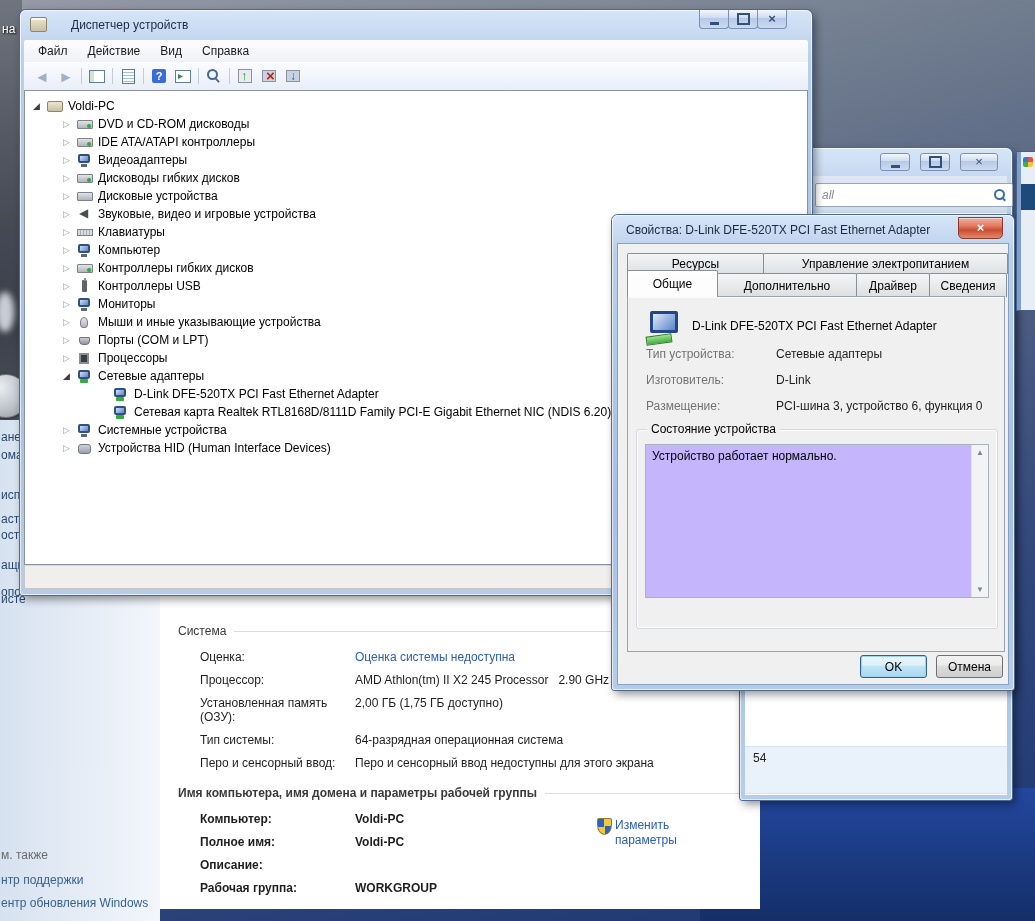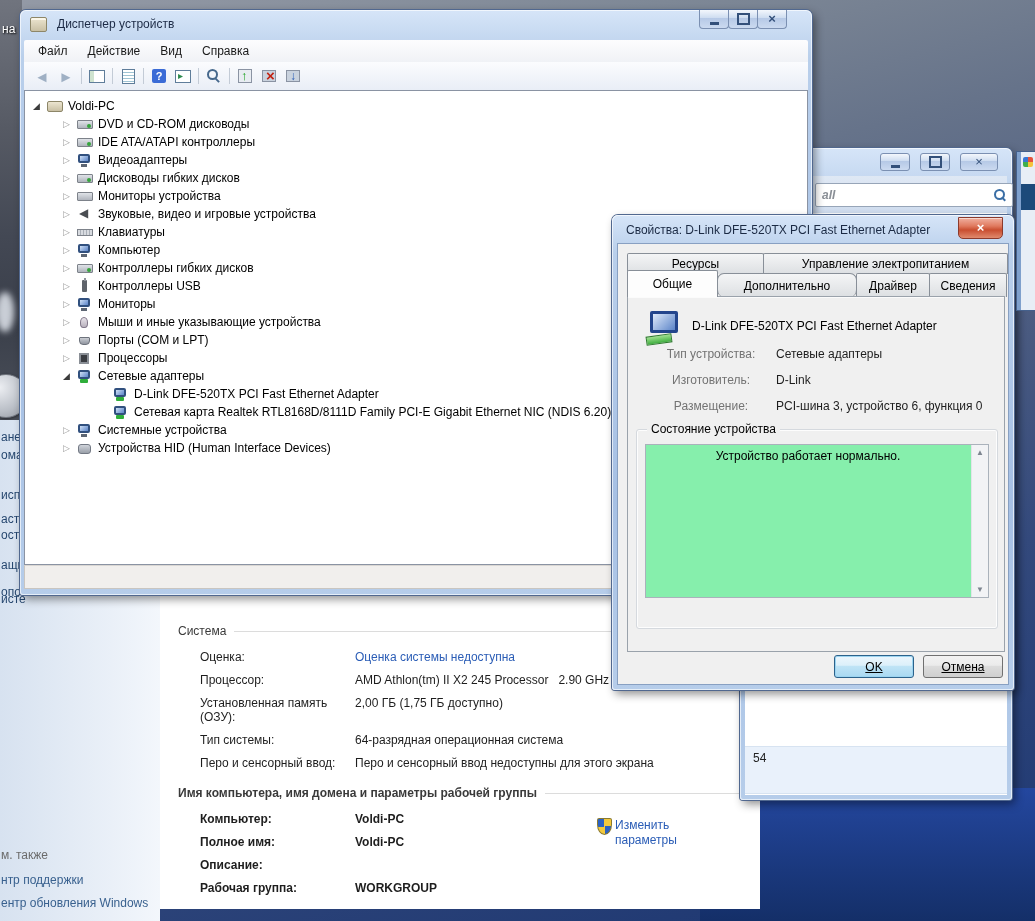--- a/index.html
+++ b/index.html
@@ -60,40 +60,40 @@
   .sw-caps{position:absolute;left:140px;top:5px;display:flex;gap:10px;}
   .sw-cap{width:28px;height:16px;border:1px solid #7b90b2;border-radius:3px;
     background:linear-gradient(#f3f7fc,#cddcf0 45%,#b6c9e6 46%,#cbdaf0);
     display:flex;align-items:center;justify-content:center;color:#33507a;}
   .sw-cap.wide{width:36px;}
   .sw-band{position:absolute;left:5px;right:5px;top:28px;height:37px;
     background:linear-gradient(#dfe8f4,#cfdcee);border-bottom:1px solid #b9c6d8;}
   .sw-search{position:absolute;left:70px;top:7px;width:184px;height:22px;background:#fff;
     border:1px solid #97a5b8;border-radius:2px;display:flex;align-items:center;
     padding:0 6px;color:#8a8f96;font-style:italic;}
-  .sw-search .txt{flex:1;font-weight:bold;}
+  .sw-search .txt{flex:1;}
   .mag{position:relative;width:13px;height:13px;}
   .mag::before{content:"";position:absolute;left:1px;top:0;width:7px;height:7px;
     border:2px solid #3a6ea5;border-radius:50%;}
   .mag::after{content:"";position:absolute;left:8px;top:9px;width:5px;height:2px;
     background:#3a6ea5;transform:rotate(45deg);}
   .sw-body{position:absolute;left:5px;right:5px;top:65px;bottom:5px;background:#fff;}
   .sw-row54{position:absolute;left:0;right:0;top:533px;height:42px;background:#e9f1fb;
     border-top:1px solid #d7e3f1;border-bottom:1px solid #d7e3f1;padding:4px 0 0 8px;color:#222;}
 
   
   #sl{left:1017px;top:152px;width:18px;height:158px;background:#e8eef6;
     border-left:4px solid #7fa0cc;box-shadow:0 0 0 1px #44608c;}
   .sl-icon{position:absolute;left:2px;top:5px;width:10px;height:10px;border-radius:2px;
     background:conic-gradient(#e5533c 0 25%,#f5c33c 0 50%,#3fae4c 0 75%,#3a77d4 0 100%);}
   .sl-band{position:absolute;left:0;right:0;top:32px;height:26px;background:#1d4a7a;}
 
   
   #dm{left:20px;top:10px;width:792px;height:585px;}
-  .dm-title{position:absolute;left:10px;top:7px;display:flex;gap:10px;color:#1c2a45;}
+  .dm-title{position:absolute;left:10px;top:7px;display:flex;gap:24px;align-items:center;color:#1c2a45;}
   .dm-ico{width:15px;height:13px;background:linear-gradient(#ece5d0,#c9c0a4);
     border:1px solid #8d8668;border-radius:2px;box-shadow:inset 0 2px 0 #fbf7ea;}
   .dm-caps{position:absolute;left:680px;top:0;}
   .dm-menubar{position:absolute;left:4px;right:4px;top:30px;height:22px;
     background:linear-gradient(#fdfdfe,#f0f2f6);border-bottom:1px solid #d6dce6;
     display:flex;align-items:center;padding-left:4px;border-radius:2px 2px 0 0;}
   .menu-item{padding:2px 10px;color:#1a1a1a;}
   .dm-toolbar{position:absolute;left:4px;right:4px;top:52px;height:28px;
     background:linear-gradient(#fbfcfe,#e9eef6);border-bottom:1px solid #cdd5e2;
     display:flex;align-items:center;padding-left:6px;}
@@ -157,57 +157,57 @@
   .dev.hid::before{left:1px;right:2px;top:2px;bottom:1px;background:linear-gradient(#cfd3da,#9aa0a9);
     border:1px solid #737984;border-radius:3px;}
 
   
   #dlg{left:612px;top:215px;width:402px;height:475px;}
   .dlg-title{position:absolute;left:14px;top:8px;color:#1b2a44;white-space:nowrap;}
   .dlg-close{position:absolute;left:346px;top:2px;width:43px;height:20px;border-radius:0 0 5px 5px;
     border:1px solid #8c3a2c;background:linear-gradient(#f0b0a0,#e07a5f 40%,#c94e30 60%,#e08a6d);
     color:#fff;font-weight:bold;display:flex;align-items:center;justify-content:center;
     box-shadow:inset 0 1px 0 rgba(255,255,255,.5);}
-  .dlg-body{position:absolute;left:5px;right:5px;top:28px;bottom:5px;background:#f0f0f0;border:1px solid #88a0c2;text-align:center;}
+  .dlg-body{position:absolute;left:5px;right:5px;top:28px;bottom:5px;background:#f0f0f0;border:1px solid #88a0c2;}
   .tabrow{position:absolute;display:flex;}
   .tabrow.back{left:9px;top:9px;height:21px;}
   .tabrow.front{left:9px;top:29px;height:24px;}
   .tab{border:1px solid #888f98;border-bottom:none;margin-right:-1px;
     background:linear-gradient(#f4f5f6,#e6e8ea 60%,#dcdfe2);
     display:flex;align-items:center;justify-content:center;border-radius:2px 2px 0 0;box-sizing:border-box;}
   .tb0{width:137px;}.tb1{width:245px;}
-  .tf0{width:91px;}.tf1{width:140px;border-radius:7px;}.tf2{width:74px;}.tf3{width:78px;}
+  .tf0{width:91px;}.tf1{width:140px;}.tf2{width:74px;}.tf3{width:78px;}
   .tab.active{background:#fdfdfd;position:relative;top:-3px;height:27px;z-index:6;
     box-shadow:inset 0 2px 0 #fff;}
   .tabpage{position:absolute;left:9px;top:52px;width:378px;height:356px;background:#f0f0f0;
     border:1px solid #9aa2ab;box-shadow:inset 0 1px 0 #fbfbfb;z-index:2;box-sizing:border-box;}
   .dev-head{position:absolute;left:18px;top:14px;display:flex;align-items:flex-start;}
   .dlg-dev-icon{width:36px;height:32px;position:relative;flex:none;}
   .dlg-dev-icon .scr{position:absolute;left:4px;top:0;width:22px;height:16px;
     background:linear-gradient(135deg,#dfeafa,#5b84c8);border:3px solid #23458c;border-radius:2px;}
   .dlg-dev-icon .card{position:absolute;left:0;top:24px;width:24px;height:7px;
     background:linear-gradient(#9fe08f,#3fae3f);border:1px solid #2c7a2c;transform:rotate(-8deg);}
   .dev-head .nm{margin:8px 0 0 10px;white-space:nowrap;}
   .fields{position:absolute;left:18px;top:50px;}
   .fieldrow{display:flex;margin-bottom:12px;}
   .flabel{width:130px;flex:none;color:#737373;}
   .fvalue{white-space:nowrap;color:#1e1e1e;}
   .grpbox{position:absolute;left:8px;top:132px;width:360px;height:198px;border:1px solid #d5d9de;
     border-radius:3px;box-shadow:inset 0 0 0 1px #fdfdfd;}
   .grplabel{position:absolute;left:10px;top:-8px;background:#f0f0f0;padding:0 4px;}
-  .statusbox{position:absolute;left:8px;right:8px;top:14px;height:152px;background:#86efac;
+  .statusbox{position:absolute;left:8px;right:8px;top:14px;height:152px;background:#c4b5fd;
     border:1px solid #aab2bb;}
   .statustext{position:absolute;left:6px;top:4px;right:24px;}
   .sb{position:absolute;right:0;top:0;bottom:0;width:17px;background:#f2f3f5;border-left:1px solid #e2e4e8;
     display:flex;flex-direction:column;justify-content:space-between;align-items:center;
     padding:3px 0;color:#7d8590;font-size:8px;box-sizing:border-box;}
   .dlg-btns{position:absolute;right:5px;bottom:6px;display:flex;gap:9px;}
-  .btn{width:80px;height:23px;display:flex;align-items:center;justify-content:center;
+  .btn{width:67px;height:23px;display:flex;align-items:center;justify-content:center;
     border:1px solid #707070;border-radius:3px;box-sizing:border-box;
-    background:linear-gradient(#f2f2f2,#ebebeb 45%,#dddddd 46%,#cfcfcf);text-decoration:underline;}
+    background:linear-gradient(#f2f2f2,#ebebeb 45%,#dddddd 46%,#cfcfcf);}
   .btn.default{border-color:#2c628b;box-shadow:0 0 0 1px #9cd4f0 inset;
     background:linear-gradient(#ecf6fd,#dcf0fa 45%,#c0e4f6 46%,#a9d9f2);}
 </style>
 </head>
 <body>
 
 <div id="screen">
 
   <div class="abs wp-mountain"></div>
   <div class="abs wp-snow"></div>
@@ -405,21 +405,21 @@
 
           <li class="tree-row ind-1">
             <span class="twisty collapsed"></span>
             <span class="dev floppy-drive"></span>
             <span class="tlabel">Дисководы гибких дисков</span>
           </li>
 
           <li class="tree-row ind-1">
             <span class="twisty collapsed"></span>
             <span class="dev disk"></span>
-            <span class="tlabel">Мониторы устройства</span>
+            <span class="tlabel">Дисковые устройства</span>
           </li>
 
           <li class="tree-row ind-1">
             <span class="twisty collapsed"></span>
             <span class="dev sound"></span>
             <span class="tlabel">Звуковые, видео и игровые устройства</span>
           </li>
 
           <li class="tree-row ind-1">
             <span class="twisty collapsed"></span>

